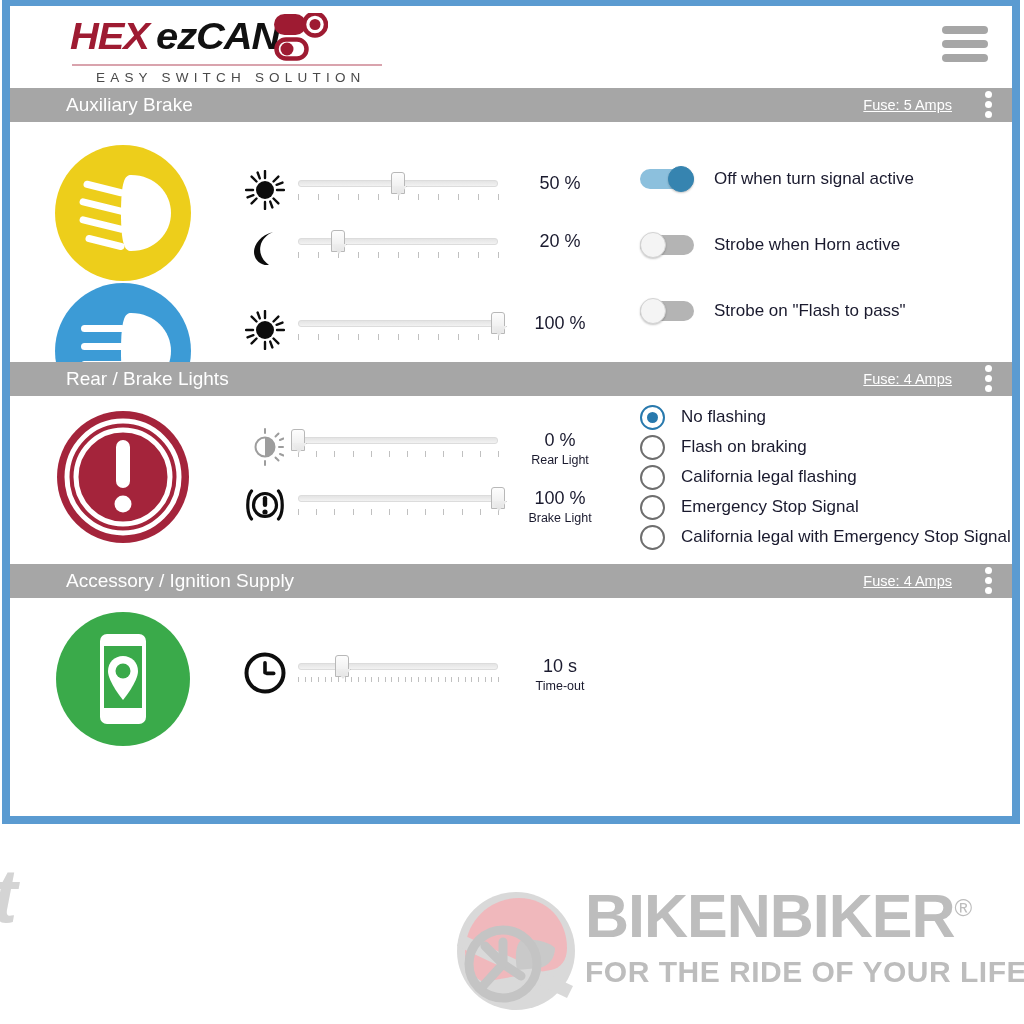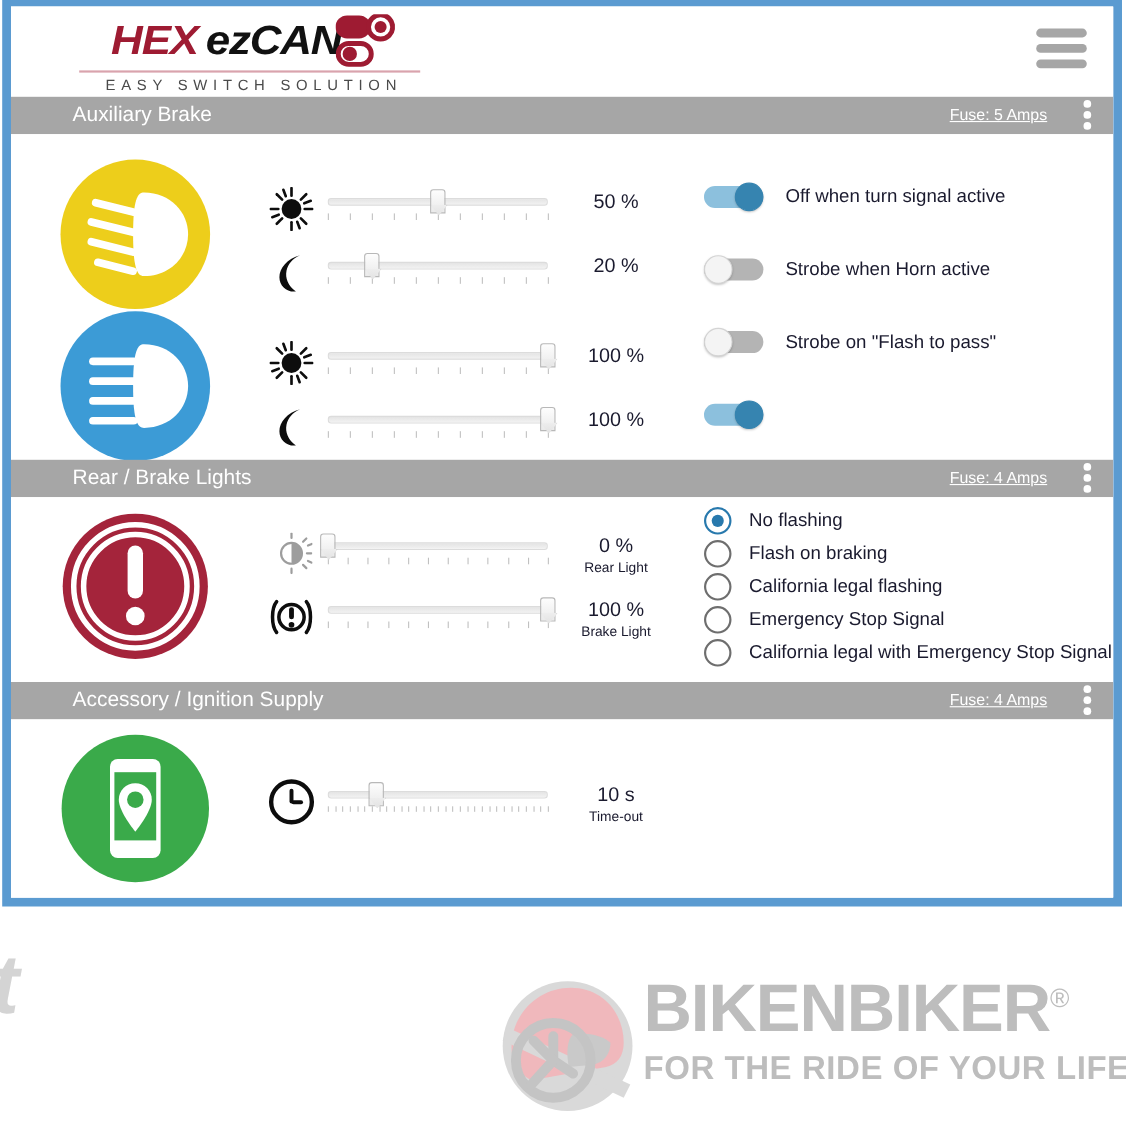--- a/index.html
+++ b/index.html
@@ -36,21 +36,20 @@
   }
   #logo-block {
     position: absolute;
     left: 60px; top: 8px;
     width: 320px;
   }
   #logo-row {
     display: flex;
     align-items: center;
     height: 46px;
-    justify-content: center;
   }
   .logo-hex {
     font-family: "Liberation Sans", sans-serif;
     font-size: 37px;
     font-weight: bold;
     font-style: italic;
     letter-spacing: -1px;
     color: #9e1b32;
     transform: scaleX(1.08);
     transform-origin: left center;
@@ -383,21 +382,21 @@
 
   <div class="section-header">
     <span class="section-title">Auxiliary Brake</span>
     <span class="section-fuse">Fuse: 5 Amps</span>
     <span class="section-dots">
           <i></i>
           <i></i>
           <i></i>
         </span>
   </div>
-  <div class="section-body" style="height:296px">
+  <div class="section-body" style="height:240px">
 
     <span class="circle-icon" style="left:45px; top:23px; width:136px; height:136px; background:#edce1b">
       <svg width="136" height="136" viewBox="0 0 136 136">
         <path d="M76 30 C100 30 116 48 116 68 C116 88 100 106 76 106 C70 106 66 100 66 68 C66 36 70 30 76 30 Z" fill="#ffffff"></path>
         <rect x="28" y="40" width="42" height="7" rx="3.5" fill="#ffffff" transform="rotate(14 49 43.5)"></rect>
         <rect x="24" y="58" width="46" height="7" rx="3.5" fill="#ffffff" transform="rotate(14 47 61.5)"></rect>
         <rect x="24" y="76" width="46" height="7" rx="3.5" fill="#ffffff" transform="rotate(14 47 79.5)"></rect>
         <rect x="30" y="94" width="40" height="7" rx="3.5" fill="#ffffff" transform="rotate(14 50 97.5)"></rect>
       </svg>
     </span>

